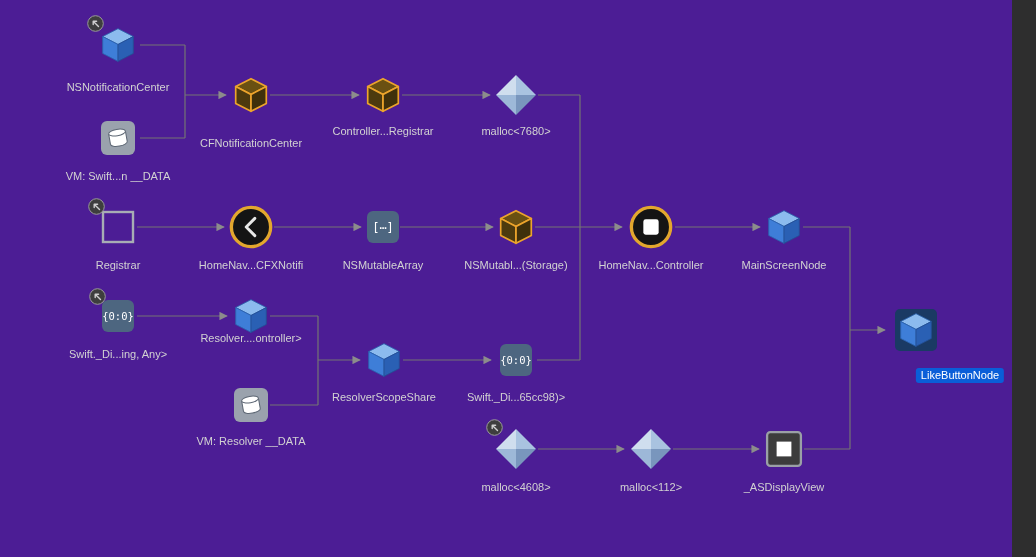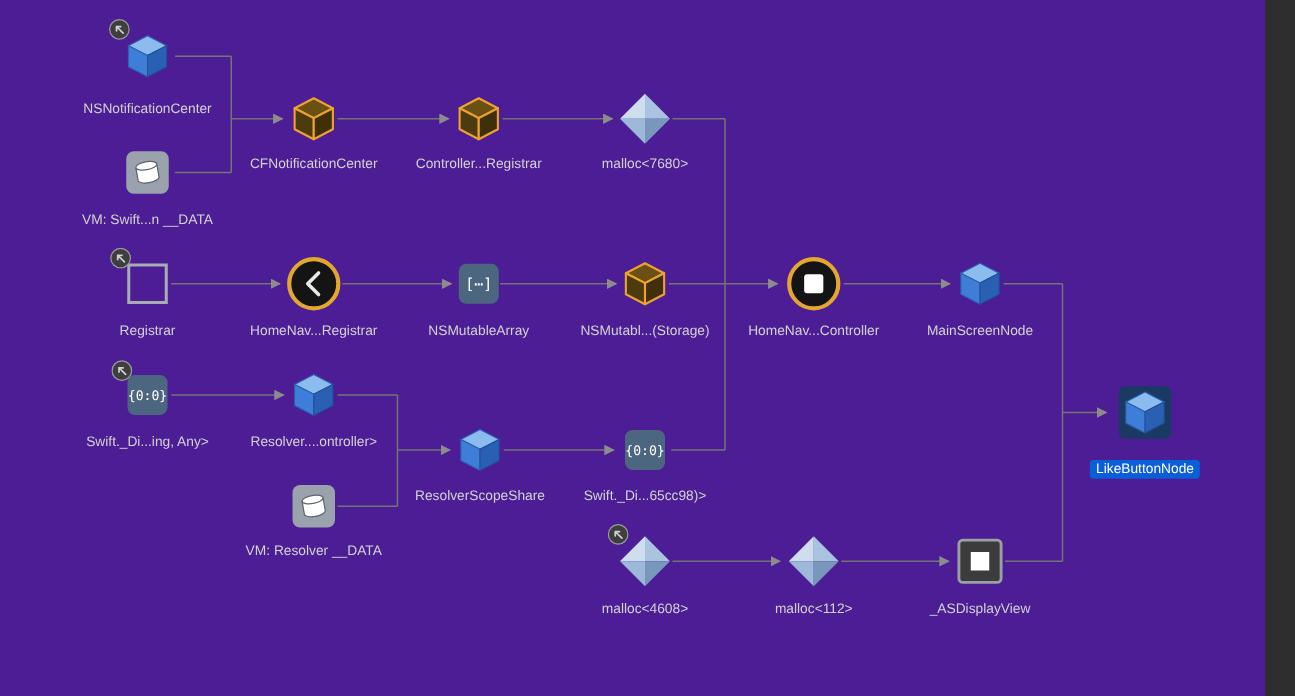--- a/index.html
+++ b/index.html
@@ -38,20 +38,21 @@
     font-size: 11px;
     line-height: 13px;
     color: #d2d2d2;
     white-space: nowrap;
   }
   .label.selected {
     background: #0a5ed8;
     color: #ffffff;
     padding: 1px 5px;
     border-radius: 3px;
+    margin-left: 44px;
   }
 </style>
 </head>
 <body>
 
 <svg width="0" height="0" style="position:absolute" aria-hidden="true">
 <defs>
   <symbol id="sym-cube-blue" viewBox="0 0 36 36">
     <polygon points="18,2.5 32.5,10 18,17.5 3.5,10" fill="#8cbbee" stroke="#2b62ad" stroke-width="0.8"></polygon>
     <polygon points="3.5,10 18,17.5 18,33.5 3.5,26" fill="#3e7ed8" stroke="#2b62ad" stroke-width="0.8"></polygon>
@@ -150,21 +151,21 @@
         <use href="#sym-vm"></use>
       </svg>
   </div>
   <div class="label" style="left:118px;top:170px">VM: Swift...n __DATA</div>
 
   <div class="node" style="left:251px;top:95px">
     <svg class="icon" width="38" height="38" viewBox="0 0 36 36">
         <use href="#sym-cube-orange"></use>
       </svg>
   </div>
-  <div class="label" style="left:251px;top:125px">CFNotificationCenter</div>
+  <div class="label" style="left:251px;top:137px">CFNotificationCenter</div>
 
   <div class="node" style="left:383px;top:95px">
     <svg class="icon" width="38" height="38" viewBox="0 0 36 36">
         <use href="#sym-cube-orange"></use>
       </svg>
   </div>
   <div class="label" style="left:383px;top:125px">Controller...Registrar</div>
 
   <div class="node" style="left:516px;top:95px">
     <svg class="icon" width="44" height="44" viewBox="0 0 44 44">
@@ -181,21 +182,21 @@
         <use href="#sym-badge"></use>
       </svg>
   </div>
   <div class="label" style="left:118px;top:259px">Registrar</div>
 
   <div class="node" style="left:251px;top:227px">
     <svg class="icon" width="46" height="46" viewBox="0 0 48 48">
         <use href="#sym-nav-circle"></use>
       </svg>
   </div>
-  <div class="label" style="left:251px;top:259px">HomeNav...Registrar</div>
+  <div class="label" style="left:251px;top:259px">HomeNav...CFXNotifi</div>
 
   <div class="node" style="left:383px;top:227px">
     <svg class="icon" width="34" height="34" viewBox="0 0 34 34">
         <use href="#sym-array"></use>
       </svg>
   </div>
   <div class="label" style="left:383px;top:259px">NSMutableArray</div>
 
   <div class="node" style="left:516px;top:227px">
     <svg class="icon" width="38" height="38" viewBox="0 0 36 36">
@@ -226,21 +227,21 @@
         <use href="#sym-badge"></use>
       </svg>
   </div>
   <div class="label" style="left:118px;top:348px">Swift._Di...ing, Any&gt;</div>
 
   <div class="node" style="left:251px;top:316px">
     <svg class="icon" width="38" height="38" viewBox="0 0 36 36">
         <use href="#sym-cube-blue"></use>
       </svg>
   </div>
-  <div class="label" style="left:251px;top:348px">Resolver....ontroller&gt;</div>
+  <div class="label" style="left:251px;top:332px">Resolver....ontroller&gt;</div>
 
   <div class="node" style="left:384px;top:360px">
     <svg class="icon" width="38" height="38" viewBox="0 0 36 36">
         <use href="#sym-cube-blue"></use>
       </svg>
   </div>
   <div class="label" style="left:384px;top:391px">ResolverScopeShare</div>
 
   <div class="node" style="left:516px;top:360px">
     <svg class="icon" width="34" height="34" viewBox="0 0 34 34">

